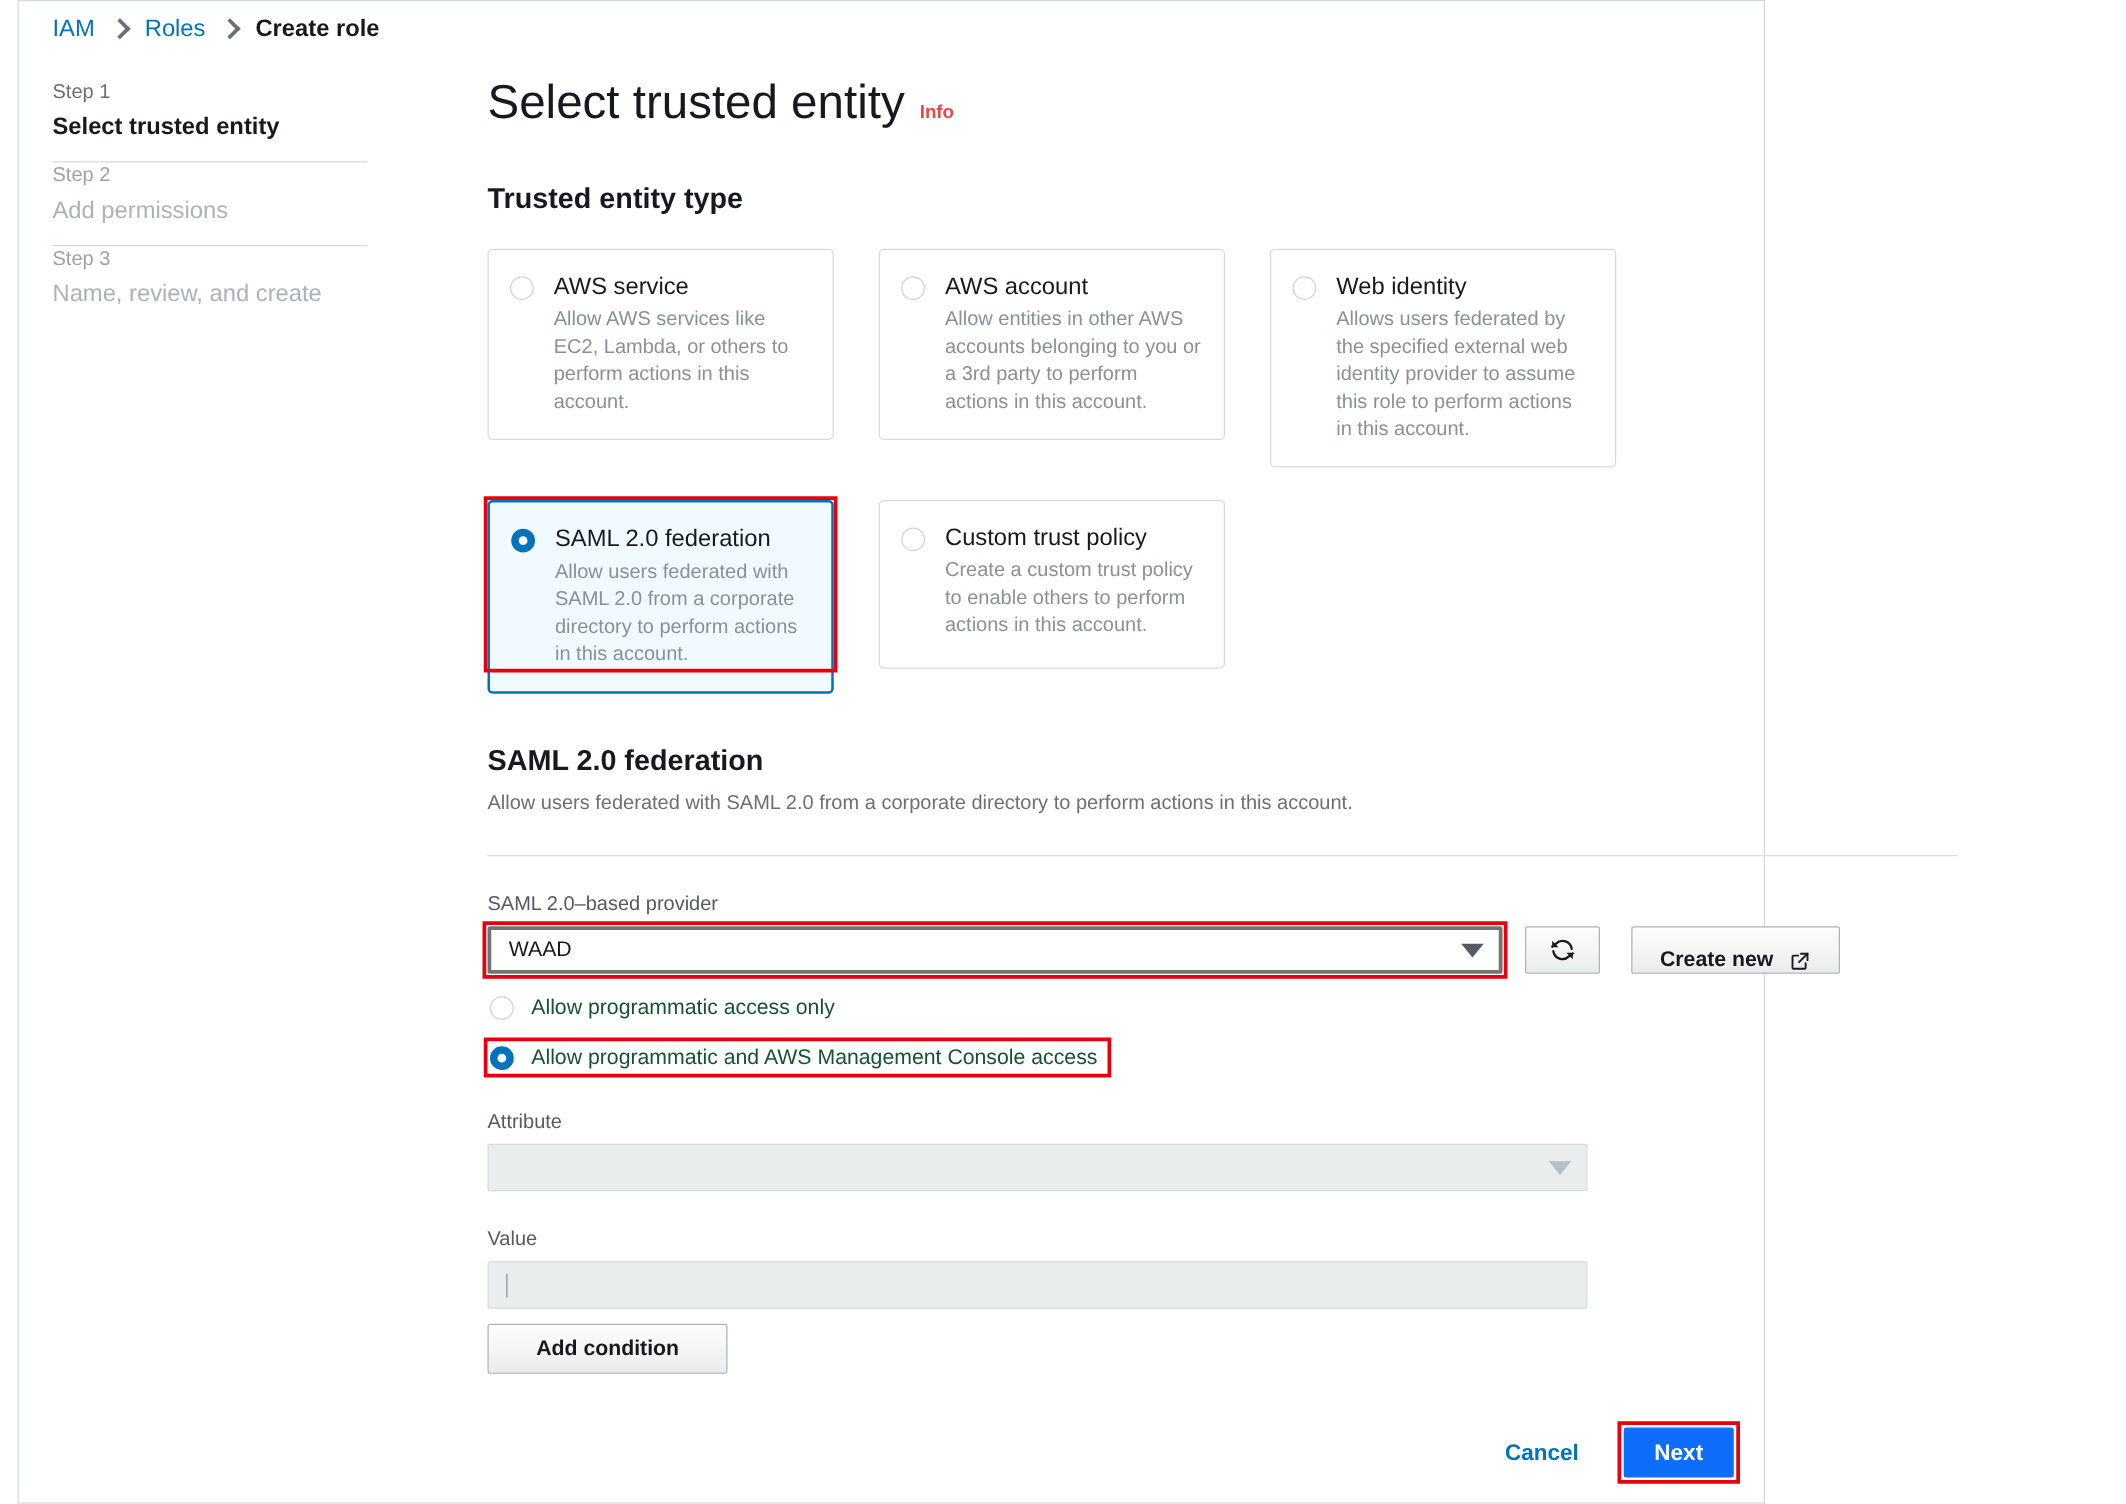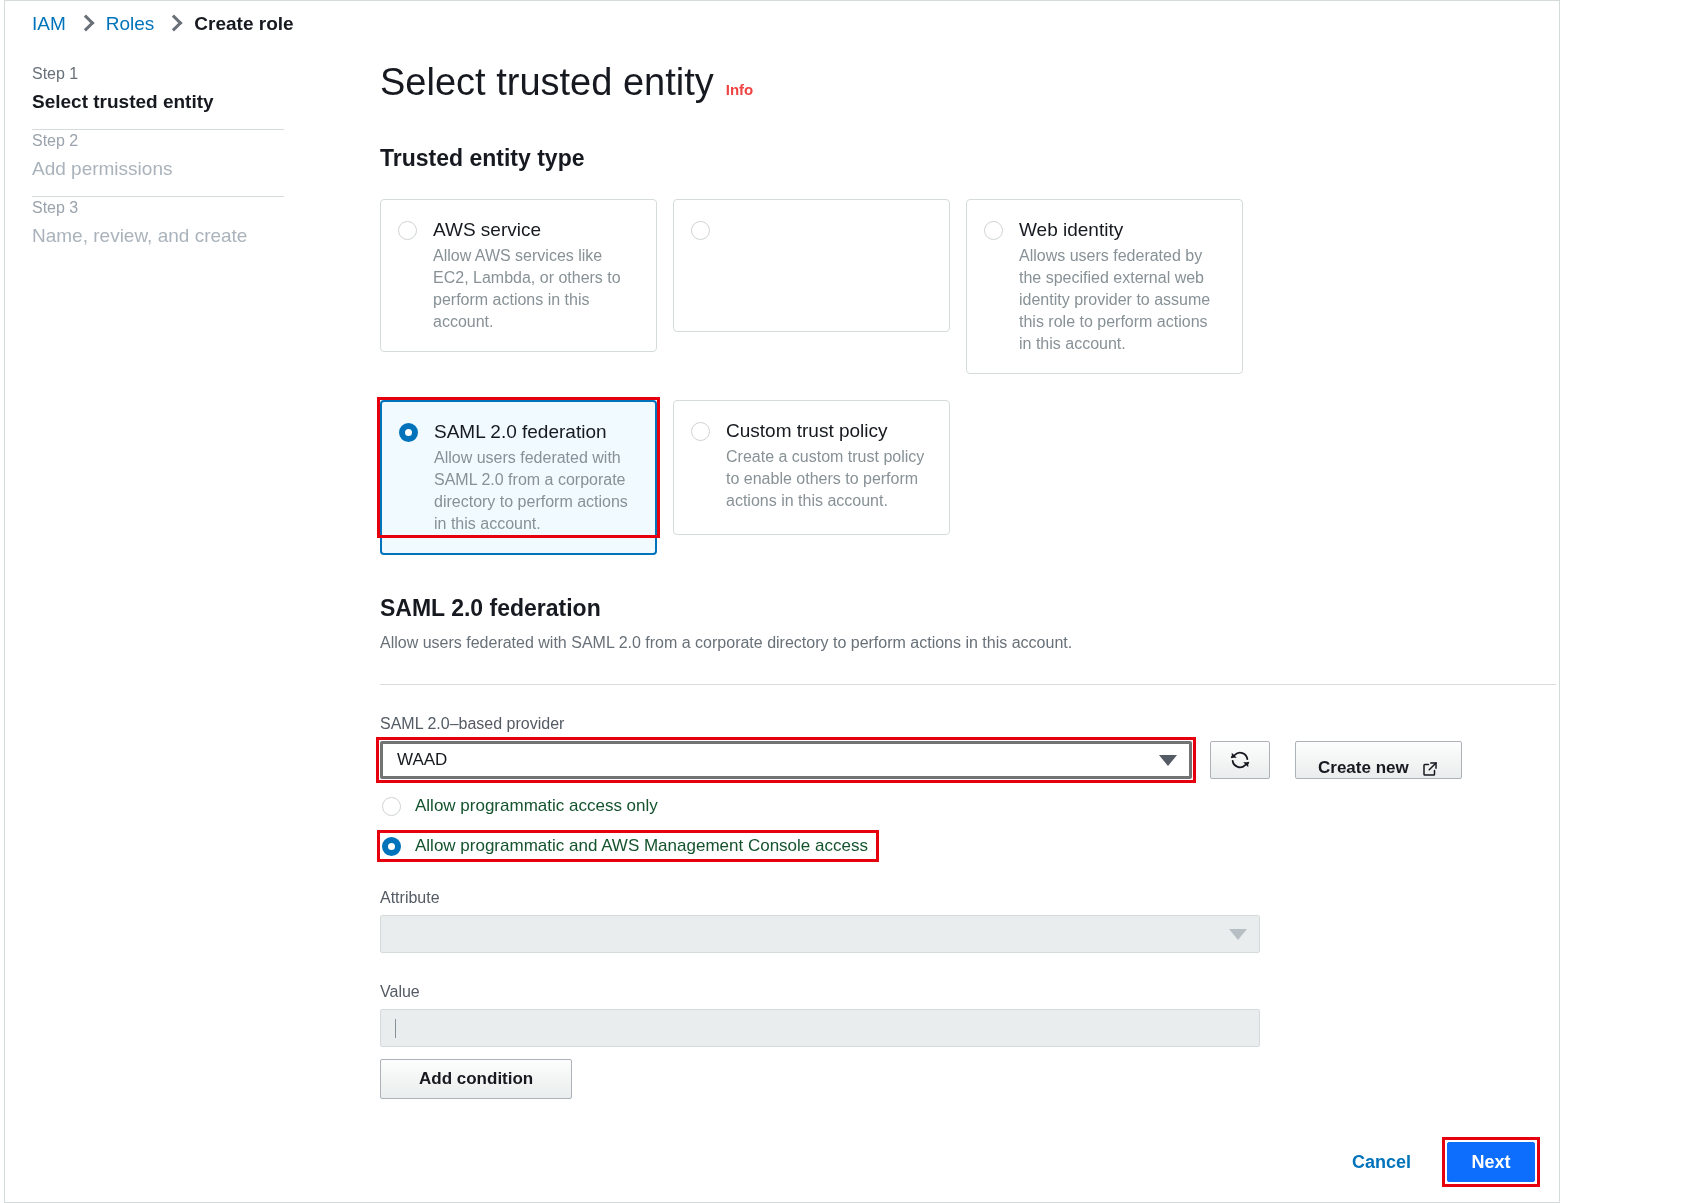--- a/index.html
+++ b/index.html
@@ -9,22 +9,22 @@
   }
   body {
     width: 1701px; height: 1203px;
     font-family: "Liberation Sans", sans-serif;
     color: #16191f;
     position: relative;
     overflow: hidden;
   }
   .page {
     position: absolute;
-    left: 4px; top: 0;
-    width: 1556px; height: 1203px;
+    left: 14px; top: 0;
+    width: 1398px; height: 1203px;
     border: 1px solid #d5dbdb;
     background: #fff;
   }
 
   
   .breadcrumb {
     position: absolute;
     left: 27px; top: 10px;
     display: flex; align-items: center;
     font-size: 19px;
@@ -106,21 +106,21 @@
   .section-title {
     font-size: 23px;
     font-weight: 700;
     color: #16191f;
     margin-top: 40px;
   }
 
   
   .tiles {
     display: flex;
-    gap: 16px;
+    gap: 36px;
     margin-top: 27px;
   }
   .tile-wrap { position: relative; }
   .tile {
     width: 277px;
     min-height: 133px;
     border: 1px solid #d5dbdb;
     border-radius: 4px;
     background: #fff;
     padding: 18px 18px 18px 17px;
@@ -376,20 +376,24 @@
           <div class="tile-text">
             <div class="tile-label">AWS service</div>
             <div class="tile-desc">Allow AWS services like EC2, Lambda, or others to perform actions in this account.</div>
           </div>
         </div>
       </div>
 
       <div class="tile-wrap">
         <div class="tile">
           <span class="radio"></span>
+          <div class="tile-text">
+            <div class="tile-label">AWS account</div>
+            <div class="tile-desc">Allow entities in other AWS accounts belonging to you or a 3rd party to perform actions in this account.</div>
+          </div>
         </div>
       </div>
 
       <div class="tile-wrap">
         <div class="tile">
           <span class="radio"></span>
           <div class="tile-text">
             <div class="tile-label">Web identity</div>
             <div class="tile-desc">Allows users federated by the specified external web identity provider to assume this role to perform actions in this account.</div>
           </div>

